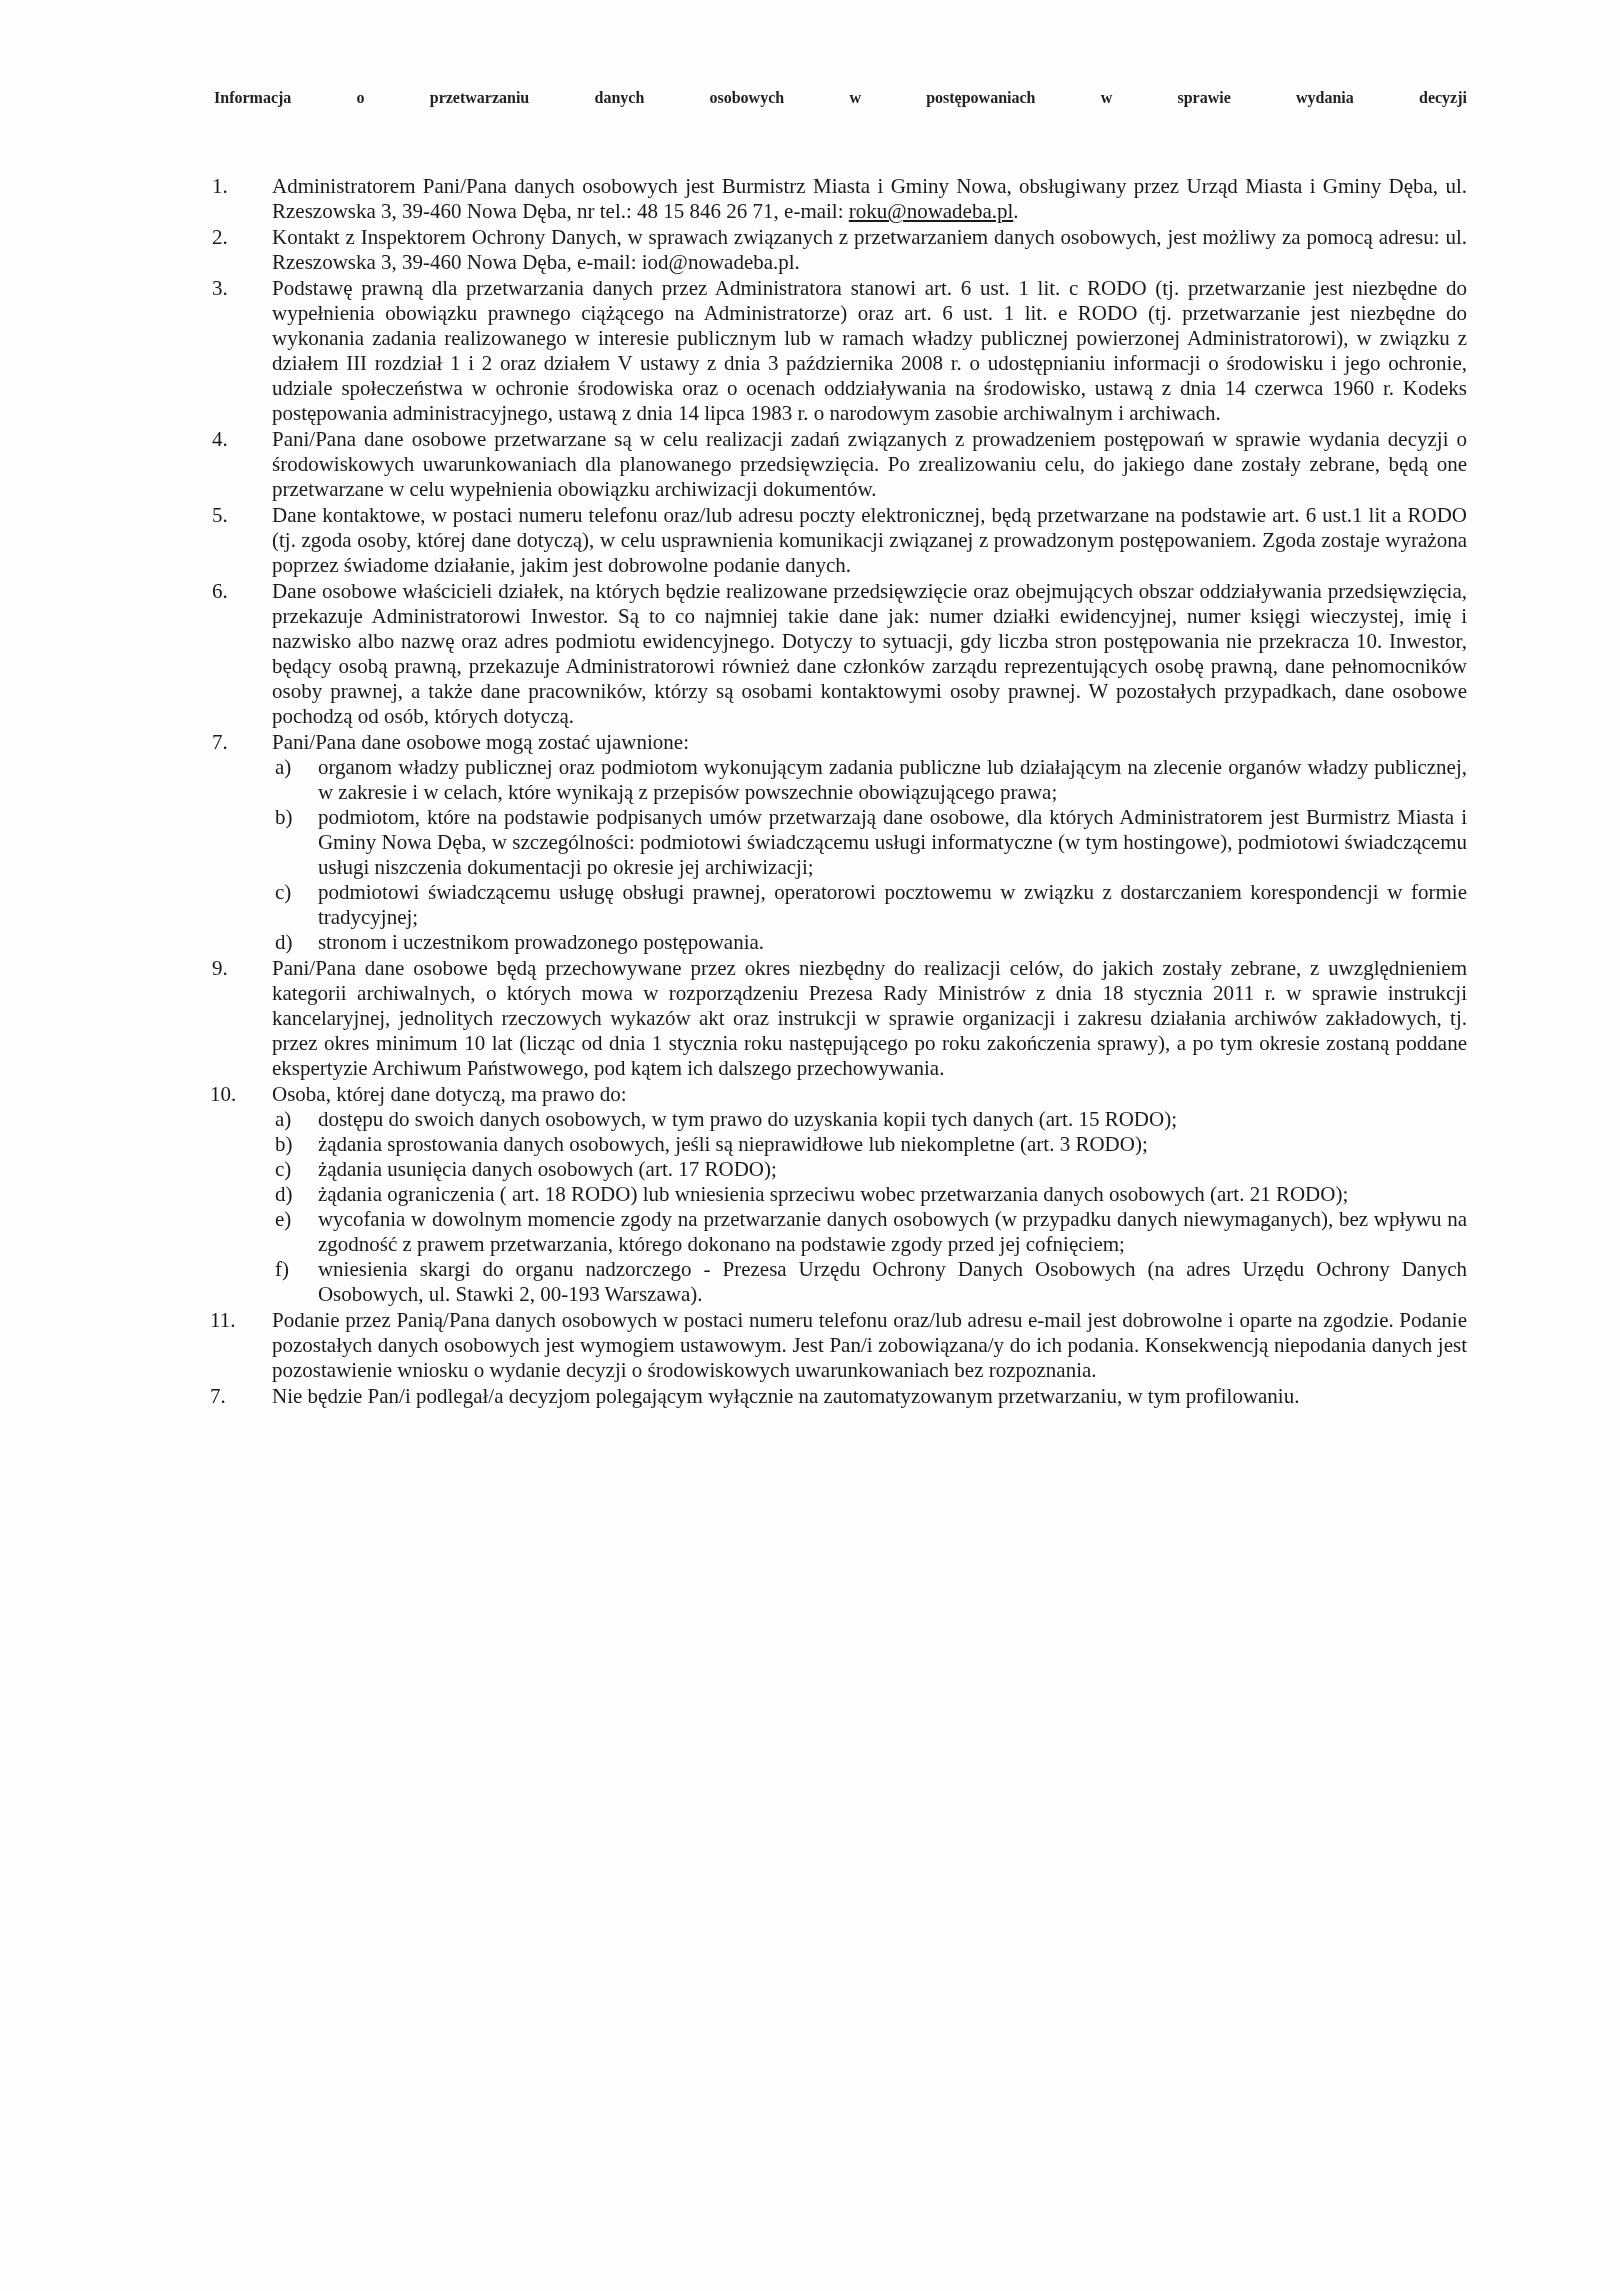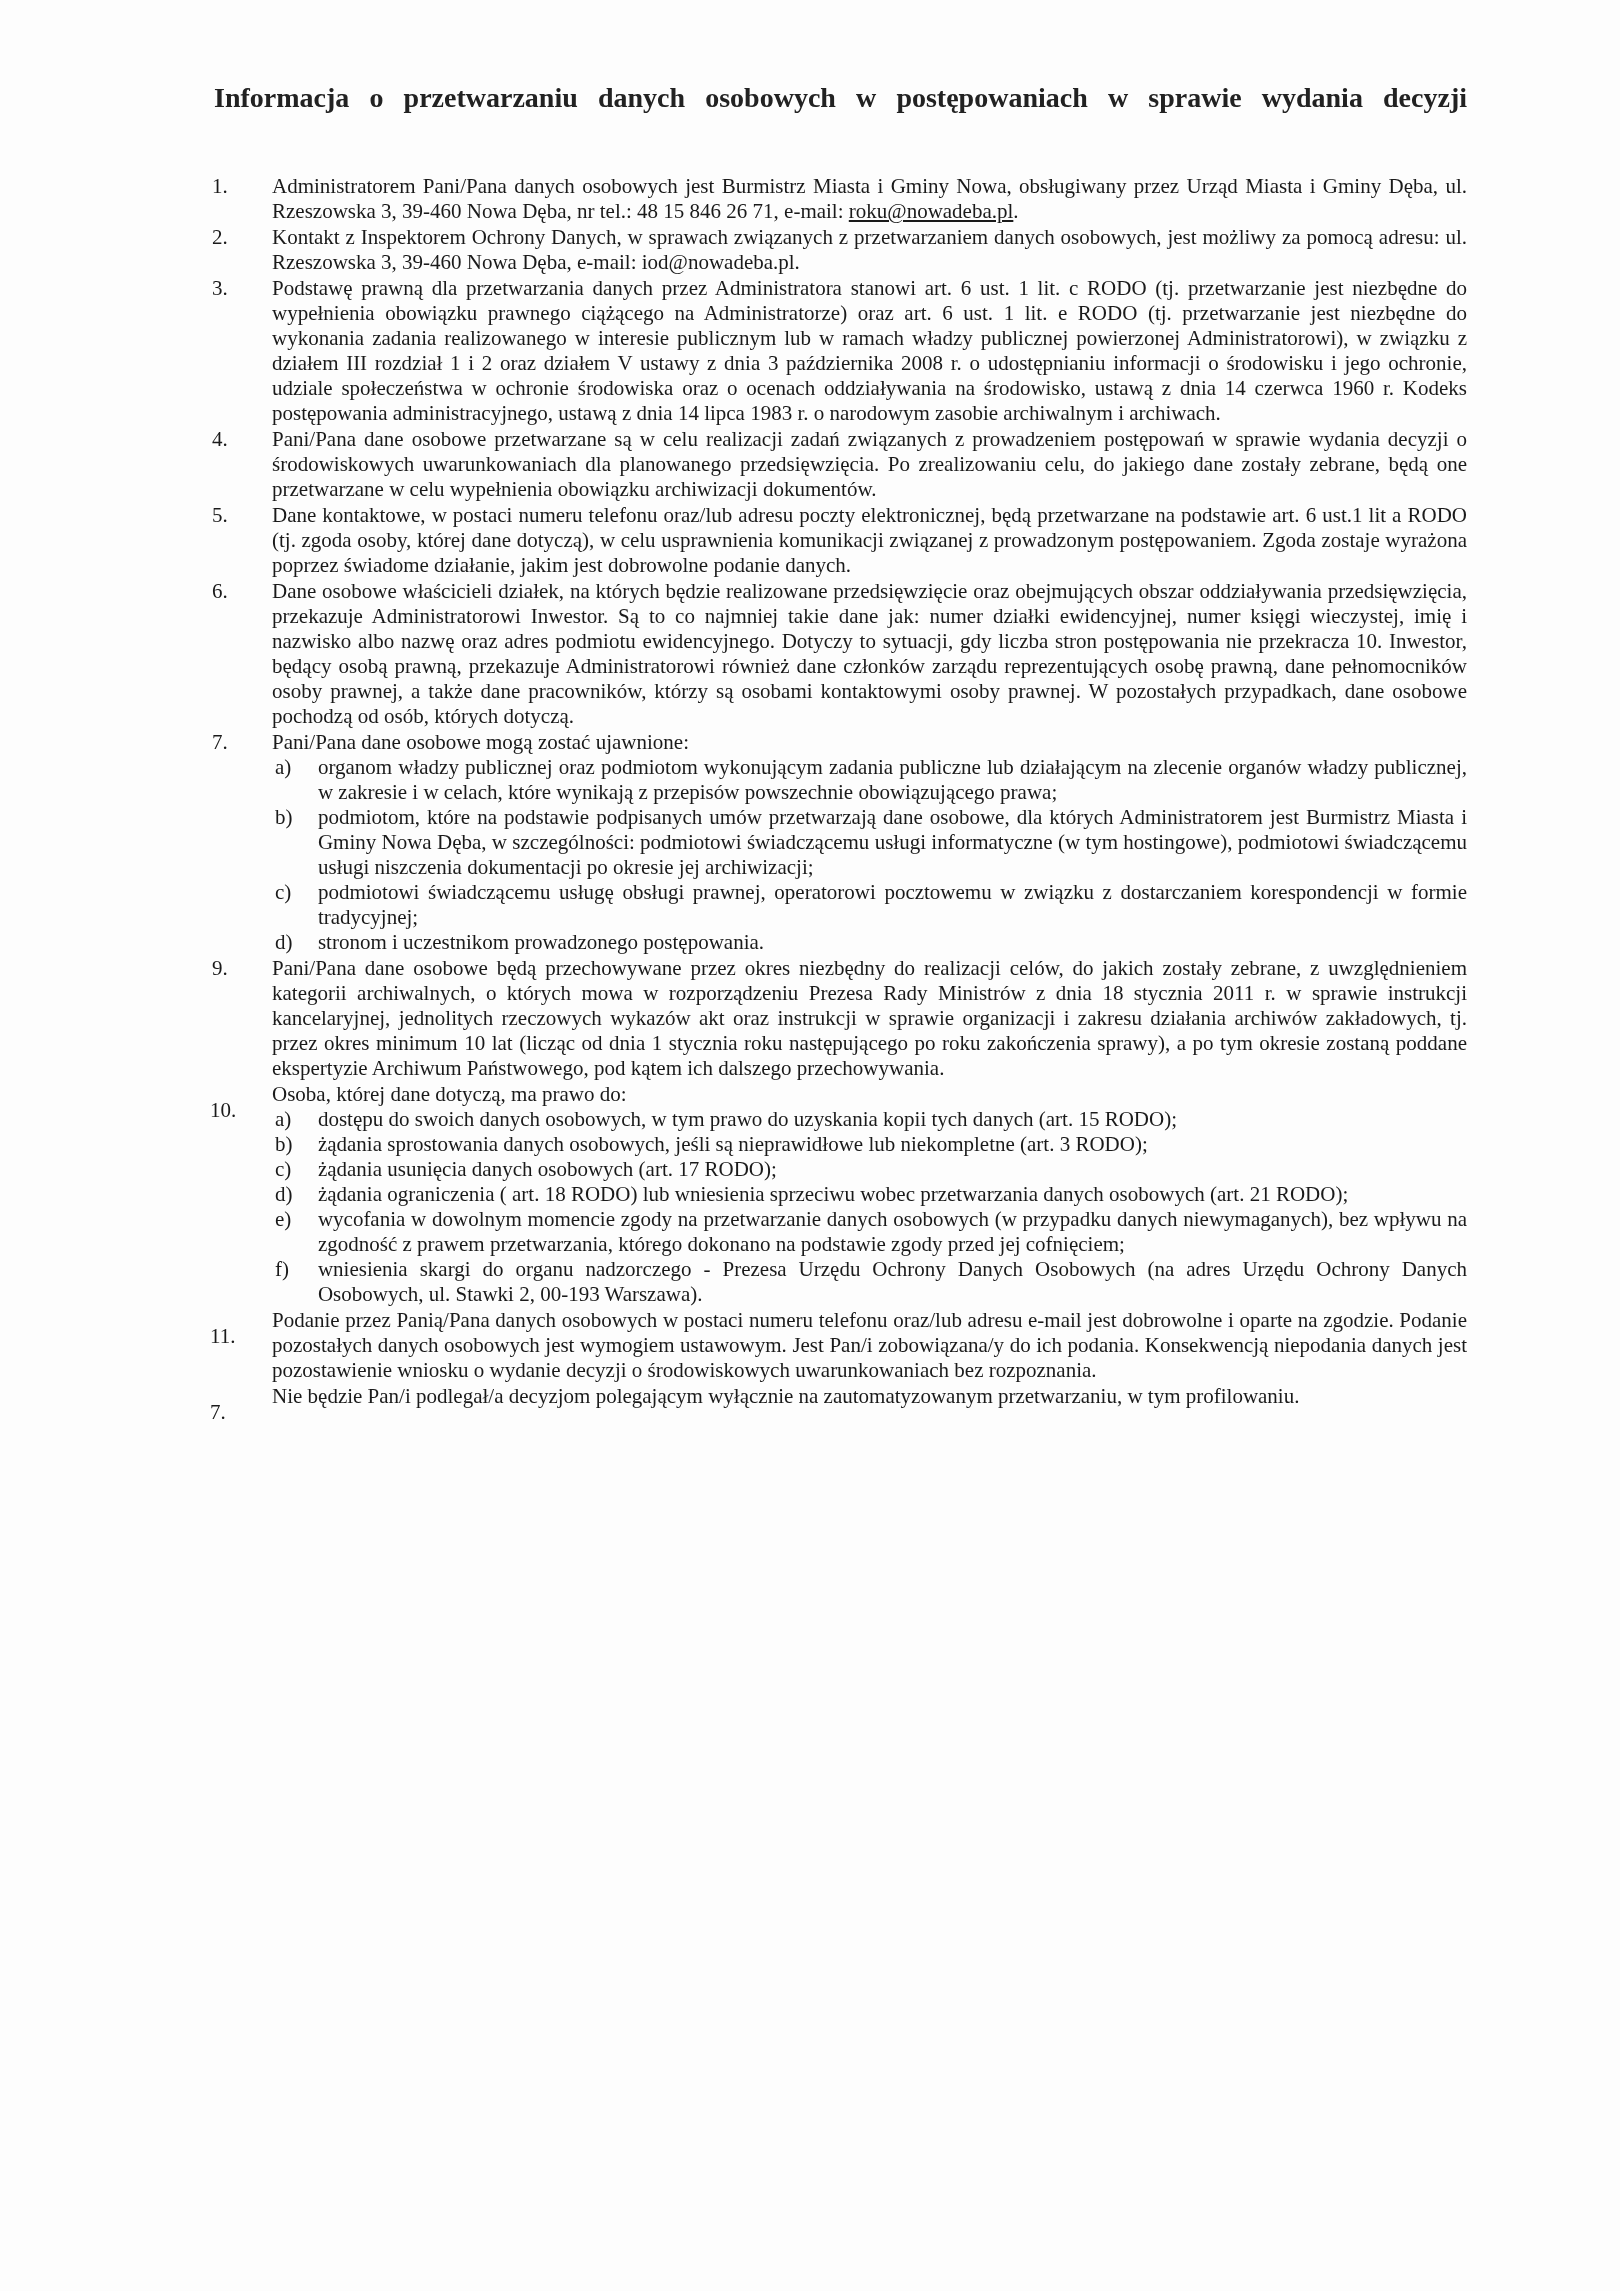--- a/index.html
+++ b/index.html
@@ -6,33 +6,33 @@
   body { width: 1620px; height: 2292px; position: relative; overflow: hidden; }
   .page {
     position: absolute; left: 0; top: 0; width: 1620px; height: 2292px;
     background: #fdfdfd;
     font-family: "Liberation Serif", "DejaVu Serif", serif;
     color: #1a1a1a;
   }
   .title {
     position: absolute; left: 214px; top: 84px; width: 1253px;
     font-family: "Liberation Serif", serif;
-    font-weight: bold; font-size: 28px; line-height: 28px;
+    font-weight: bold; font-size: 16px; line-height: 28px;
     text-align: justify; text-align-last: left;
     color: #222;
   }
   .title .l1 { display:block; text-align: justify; text-align-last: justify; }
   .list {
     position: absolute; left: 212px; top: 174px; width: 1255px;
     font-size: 21px; line-height: 25px;
   }
   .item { position: relative; padding-left: 60px; margin: 0; }
   .item + .item { margin-top: 1px; }
   .num { position: absolute; left: 0; top: 0; }
-  .num.wide { left: -2px; margin-top: 16px; }
+  .num.wide { left: -2px; }
   .txt { display: block; text-align: justify; }
   .sub { position: relative; padding-left: 43px; margin-left: 2.9px; }
   .sub .let { position: absolute; left: 0; top: 0; }
   .email { text-decoration: underline; }
 </style>
 </head>
 <body>
 
 <div class="page">
 

